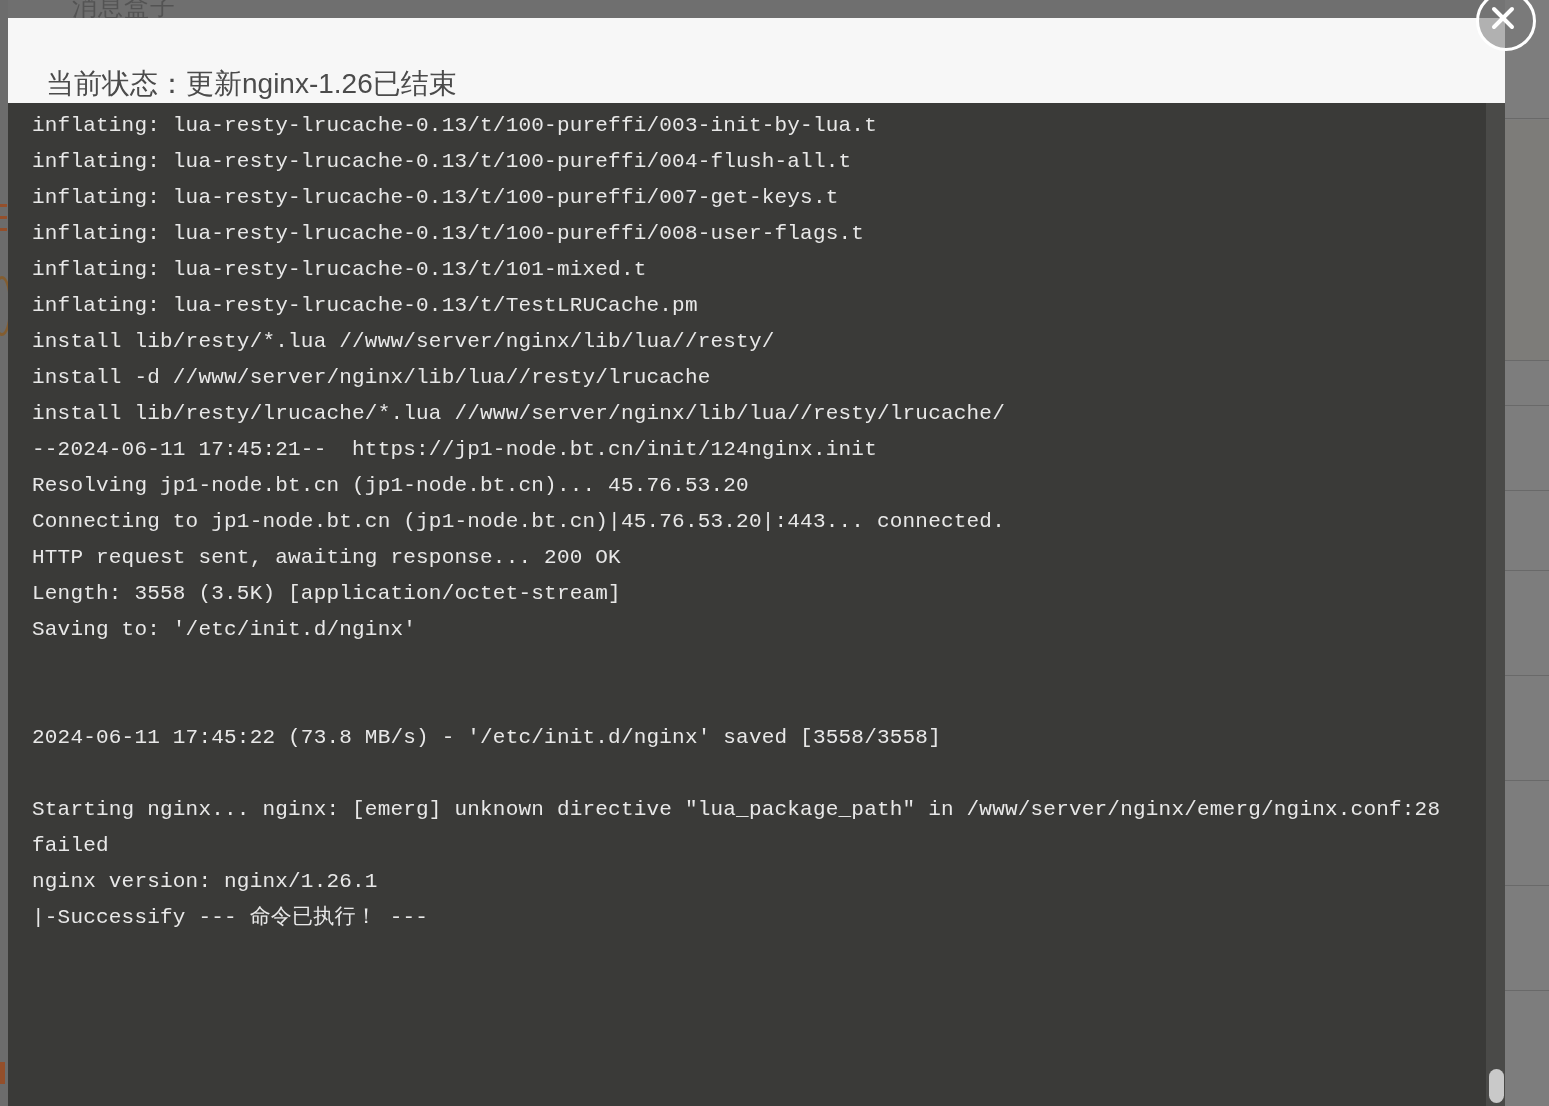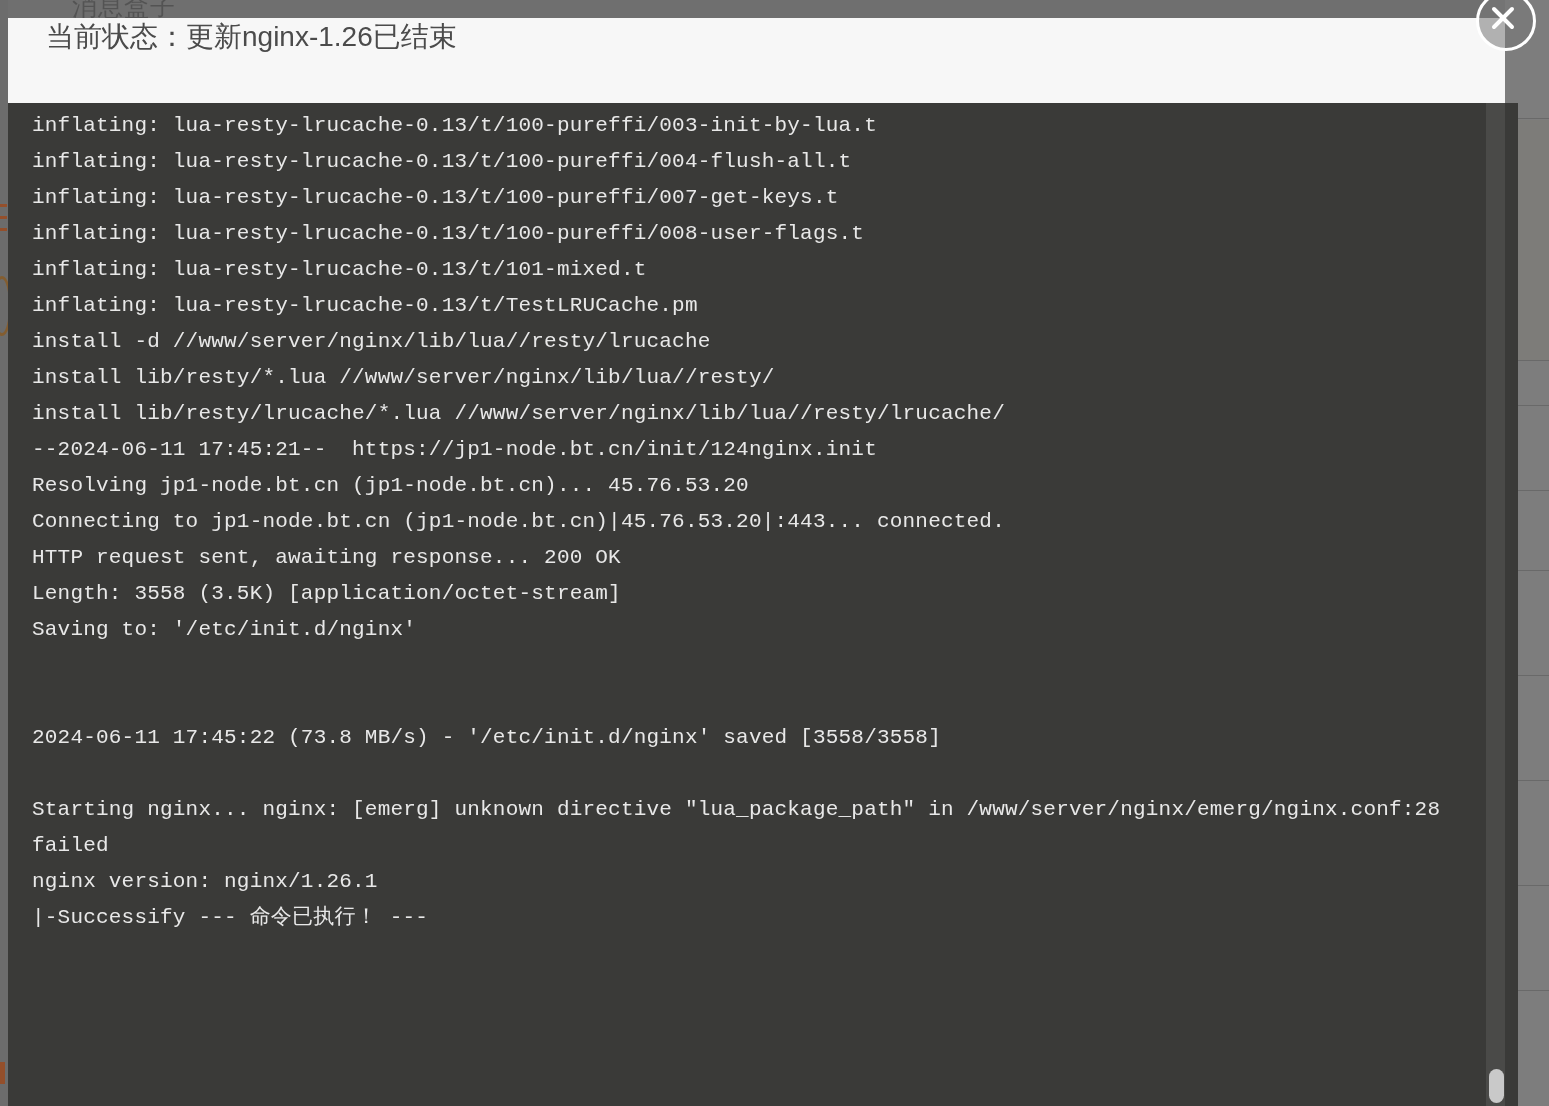--- a/index.html
+++ b/index.html
@@ -80,21 +80,21 @@
   
   #modal-header {
     position: absolute;
     left: 8px;
     top: 18px;
     width: 1497px;
     height: 85px;
     background: #f7f7f7;
     box-sizing: border-box;
     display: flex;
-    align-items: flex-start;
+    align-items: flex-end;
     z-index: 4;
   }
   #modal-header .status-text {
     margin-left: 38px;
     font-size: 28px;
     color: #4b4b4b;
     font-family: "Liberation Sans", sans-serif;
     white-space: nowrap;
   }
 
@@ -116,21 +116,20 @@
   
   #terminal {
     position: absolute;
     left: 8px;
     top: 103px;
     width: 1497px;
     height: 1003px;
     background: #3a3a38;
     overflow: hidden;
     z-index: 3;
-    padding-left: 13px;
   }
   #terminal-inner {
     position: absolute;
     left: 0;
     top: -31px;
     width: 1480px;
     padding: 0 0 0 24px;
     box-sizing: border-box;
   }
   .term-line {
@@ -205,22 +204,22 @@
 
 <div id="terminal">
   <div id="terminal-inner">
       <div class="term-line">inflating: lua-resty-lrucache-0.13/t/100-pureffi/002-should-store-false.t</div>
       <div class="term-line">inflating: lua-resty-lrucache-0.13/t/100-pureffi/003-init-by-lua.t</div>
       <div class="term-line">inflating: lua-resty-lrucache-0.13/t/100-pureffi/004-flush-all.t</div>
       <div class="term-line">inflating: lua-resty-lrucache-0.13/t/100-pureffi/007-get-keys.t</div>
       <div class="term-line">inflating: lua-resty-lrucache-0.13/t/100-pureffi/008-user-flags.t</div>
       <div class="term-line">inflating: lua-resty-lrucache-0.13/t/101-mixed.t</div>
       <div class="term-line">inflating: lua-resty-lrucache-0.13/t/TestLRUCache.pm</div>
+      <div class="term-line">install lib/resty/*.lua //www/server/nginx/lib/lua//resty/</div>
       <div class="term-line">install -d //www/server/nginx/lib/lua//resty/lrucache</div>
-      <div class="term-line">install lib/resty/*.lua //www/server/nginx/lib/lua//resty/</div>
       <div class="term-line">install lib/resty/lrucache/*.lua //www/server/nginx/lib/lua//resty/lrucache/</div>
       <div class="term-line">--2024-06-11 17:45:21--  https://jp1-node.bt.cn/init/124nginx.init</div>
       <div class="term-line">Resolving jp1-node.bt.cn (jp1-node.bt.cn)... 45.76.53.20</div>
       <div class="term-line">Connecting to jp1-node.bt.cn (jp1-node.bt.cn)|45.76.53.20|:443... connected.</div>
       <div class="term-line">HTTP request sent, awaiting response... 200 OK</div>
       <div class="term-line">Length: 3558 (3.5K) [application/octet-stream]</div>
       <div class="term-line">Saving to: '/etc/init.d/nginx'</div>
       <div class="term-line blank">&nbsp;</div>
       <div class="term-line blank">&nbsp;</div>
       <div class="term-line">2024-06-11 17:45:22 (73.8 MB/s) - '/etc/init.d/nginx' saved [3558/3558]</div>

